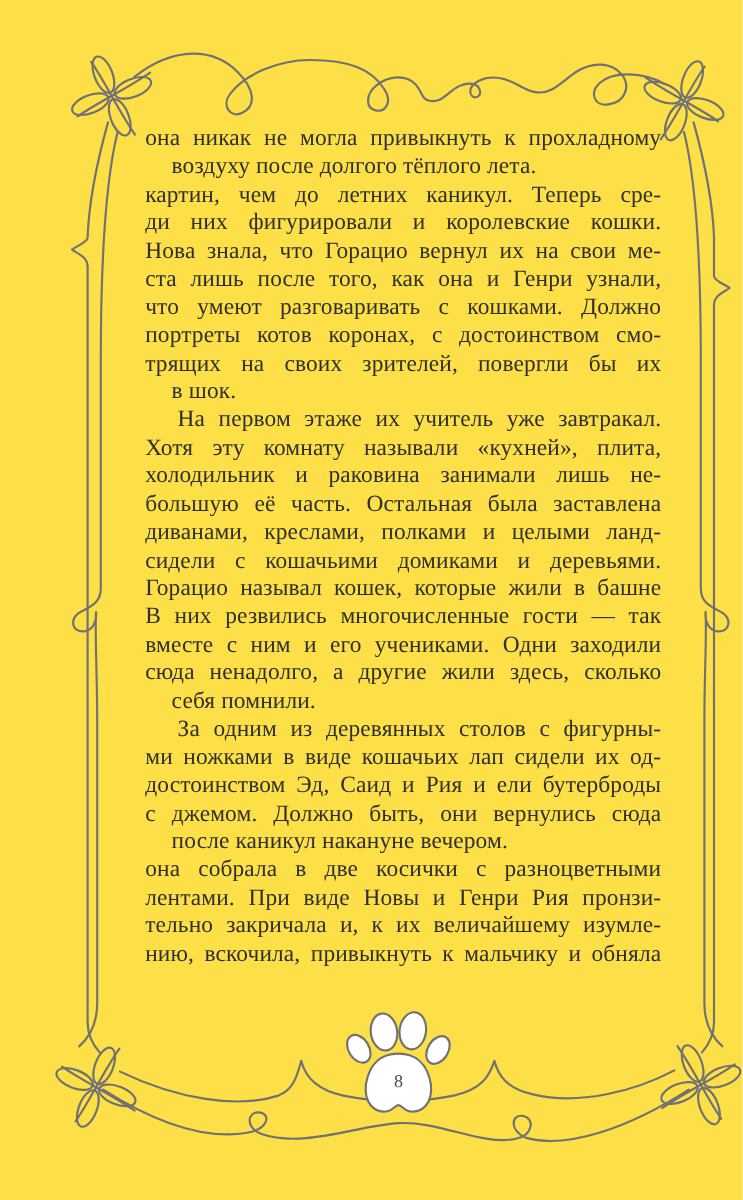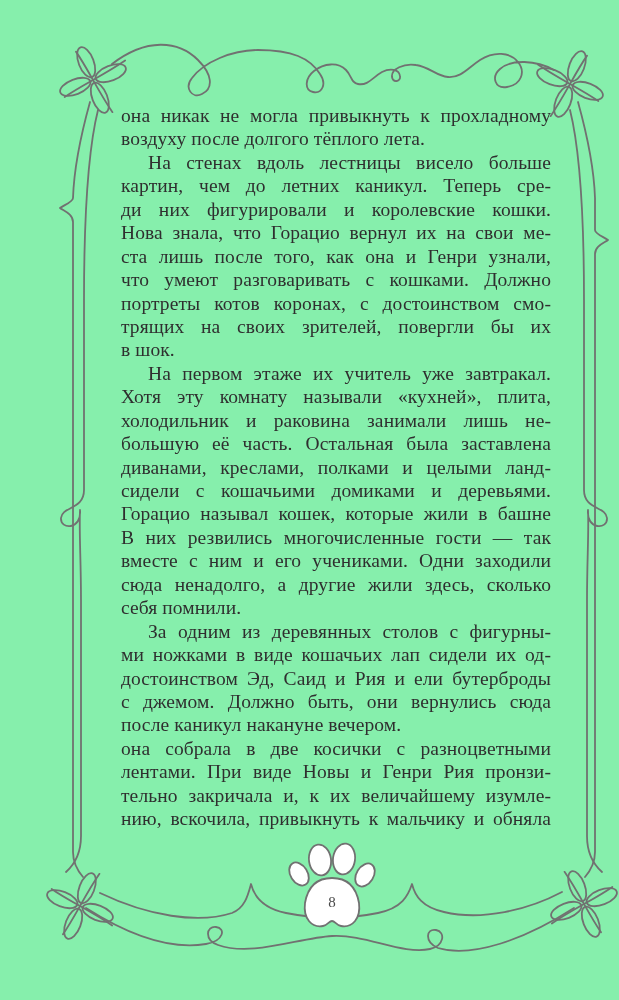--- a/index.html
+++ b/index.html
@@ -1,19 +1,19 @@
 <!DOCTYPE html>
 <html><head>
 <meta charset="utf-8">
 <style>
   html,body{margin:0;padding:0;background:#ffffff;}
   .page{
     position:relative;
     width:619px;height:1000px;
-    background:#86efac;
+    background:#fde047;
     overflow:hidden;
     font-family:"Liberation Serif","DejaVu Serif",serif;
   }
   .ornament{position:absolute;left:0;top:0;z-index:1;}
   .ornament path,.ornament ellipse{
     fill:none;stroke:#717171;stroke-width:1.8;
     stroke-linecap:round;stroke-linejoin:round;
   }
   .ornament .paw-fill{fill:#ffffff;}
   .text-block{
@@ -22,21 +22,21 @@
     font-size:19.5px;line-height:23.45px;
     letter-spacing:0.1px;
   }
   .line{
     white-space:nowrap;
     height:23.45px;
     text-align:justify;
     text-align-last:justify;
     text-justify:inter-word;
   }
-  .line.para-end{text-align-last:left;}
+  .line.para-end{text-align-last:left;margin-left:22px;}
   .line.indent{text-indent:27px;}
   .page-number{
     position:absolute;left:317px;top:893px;width:30px;z-index:3;
     text-align:center;color:#4a4a4a;
     font-size:15px;line-height:18px;
   }
 </style>
 </head>
 <body>
 
@@ -146,21 +146,20 @@
         C 335,921 336,925 341,926
         C 352,928 361,919 359,903
         C 356,886 346,878 332,878
         C 318,878 308,886 305,903 Z"></path>
     </g>
   </svg>
 
   <div class="text-block">
       <div class="line">она никак не могла привыкнуть к прохладному</div>
       <div class="line para-end">воздуху после долгого тёплого лета.</div>
-      <div class="line indent">На стенах вдоль лестницы висело больше</div>
       <div class="line">картин, чем до летних каникул. Теперь сре-</div>
       <div class="line">ди них фигурировали и королевские кошки.</div>
       <div class="line">Нова знала, что Горацио вернул их на свои ме-</div>
       <div class="line">ста лишь после того, как она и Генри узнали,</div>
       <div class="line">что умеют разговаривать с кошками. Должно</div>
       <div class="line">портреты котов коронах, с достоинством смо-</div>
       <div class="line">трящих на своих зрителей, повергли бы их</div>
       <div class="line para-end">в шок.</div>
       <div class="line indent">На первом этаже их учитель уже завтракал.</div>
       <div class="line">Хотя эту комнату называли «кухней», плита,</div>

